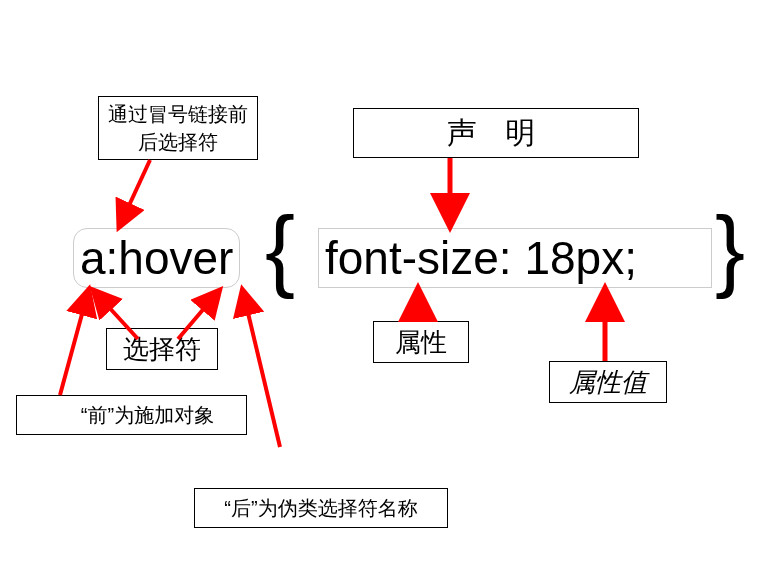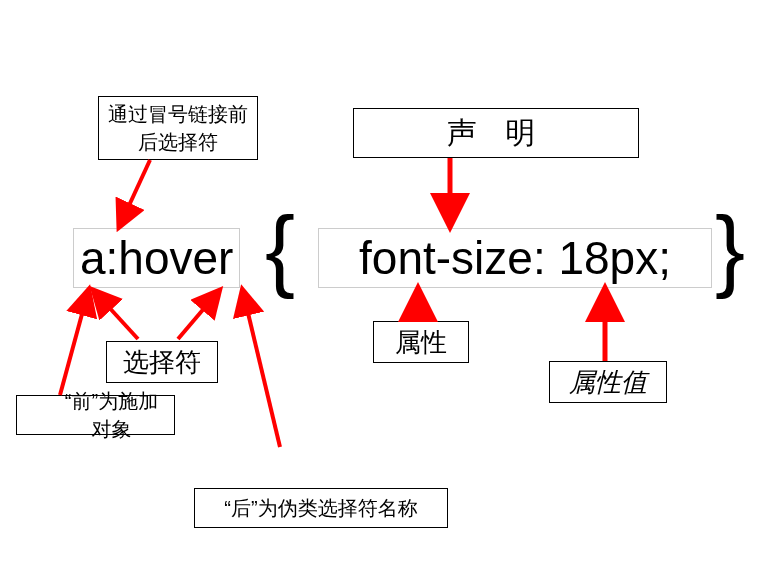--- a/index.html
+++ b/index.html
@@ -46,49 +46,49 @@
 <body>
 
 <div class="box label-22" style="left:98px; top:96px; width:160px; height:64px;">
   <span>通过冒号链接前后选择符</span>
 </div>
 
 <div class="box label-30" style="left:353px; top:108px; width:286px; height:50px;">
   <span>声 明</span>
 </div>
 
-<div class="code-text" style="left:73px; top:228px;">
+<div class="code-text" style="left:73px; top:228px;border-radius:14px;">
   <span>a:hover</span>
 </div>
 
 <div class="brace" style="left:265px; top:198px;">
   <span>{</span>
 </div>
 
-<div class="code-text" style="left:318px; top:228px; width:380px; text-align:center;">
+<div class="code-text" style="left:318px; top:228px; width:380px; ">
   <span>font-size: 18px;</span>
 </div>
 
 <div class="brace" style="left:715px; top:198px;">
   <span>}</span>
 </div>
 
-<div class="box label-26" style="left:106px; top:341px; width:112px; height:42px;text-align:center;">
+<div class="box label-26" style="left:106px; top:328px; width:112px; height:42px;text-align:center;">
   <span>选择符</span>
 </div>
 
 <div class="box label-26" style="left:373px; top:321px; width:96px; height:42px;">
   <span>属性</span>
 </div>
 
 <div class="box label-26" style="left:549px; top:361px; width:118px; height:42px;font-style:italic;">
   <span>属性值</span>
 </div>
 
-<div class="box label-22" style="left:16px; top:395px; width:159px; height:40px;padding-left:40px;">
+<div class="box label-22" style="left:16px; top:395px; width:231px; height:40px;padding-left:40px;">
   <span>“前”为施加对象</span>
 </div>
 
 <div class="box label-22" style="left:194px; top:447px; width:254px; height:40px;margin-top:41px;">
   <span>“后”为伪类选择符名称</span>
 </div>
 
 <svg width="762" height="574" style="position:absolute; left:0; top:0; pointer-events:none;">
   <defs>
     <marker id="arrowhead" markerWidth="8" markerHeight="8" refX="6" refY="4" orient="auto">

